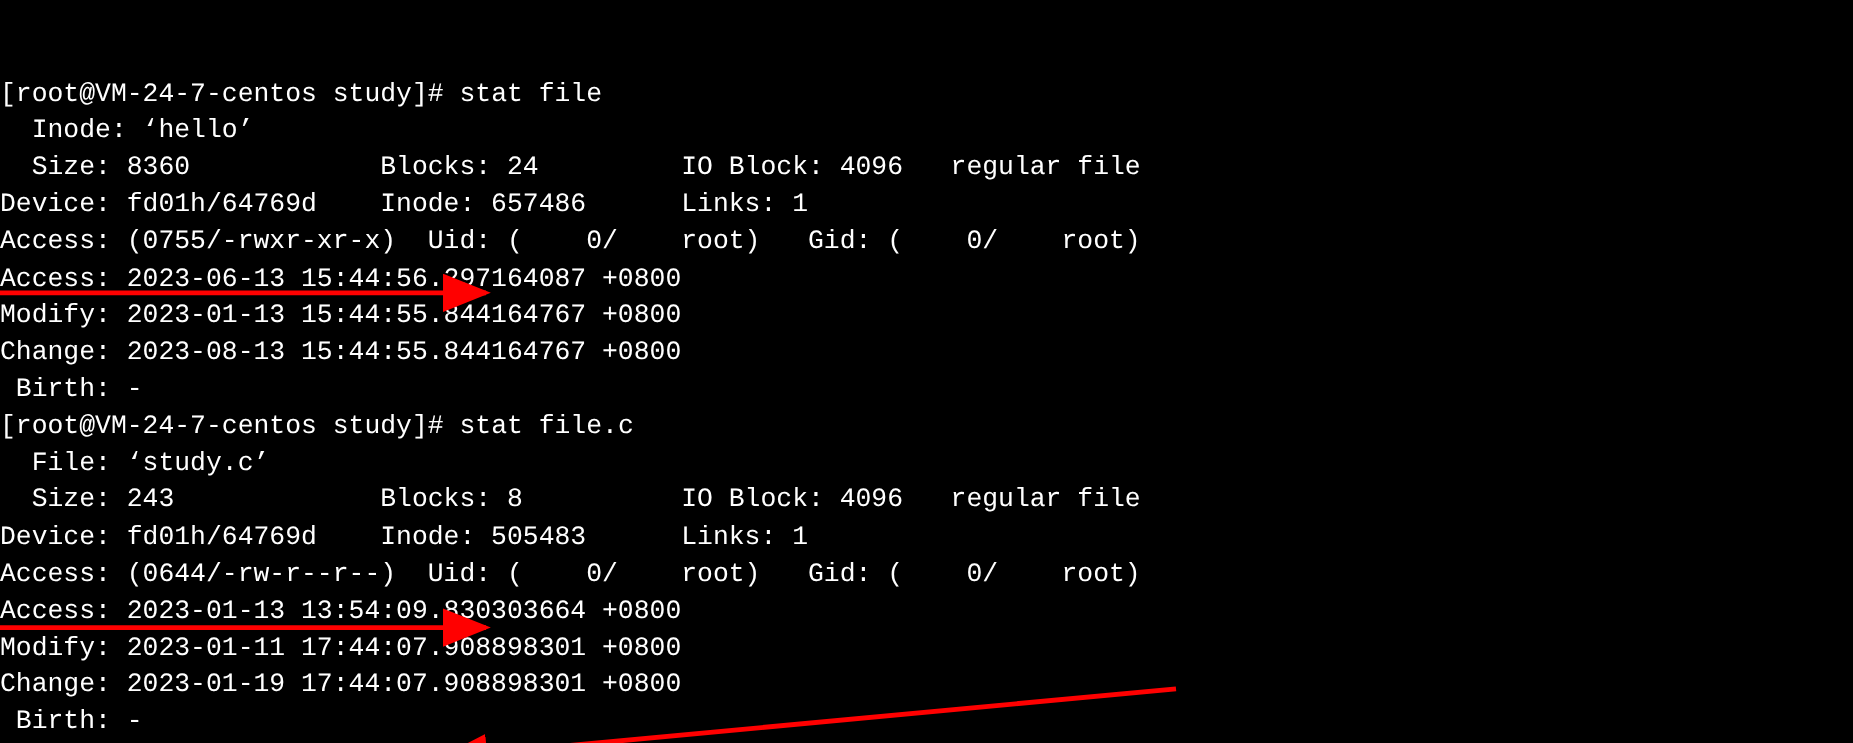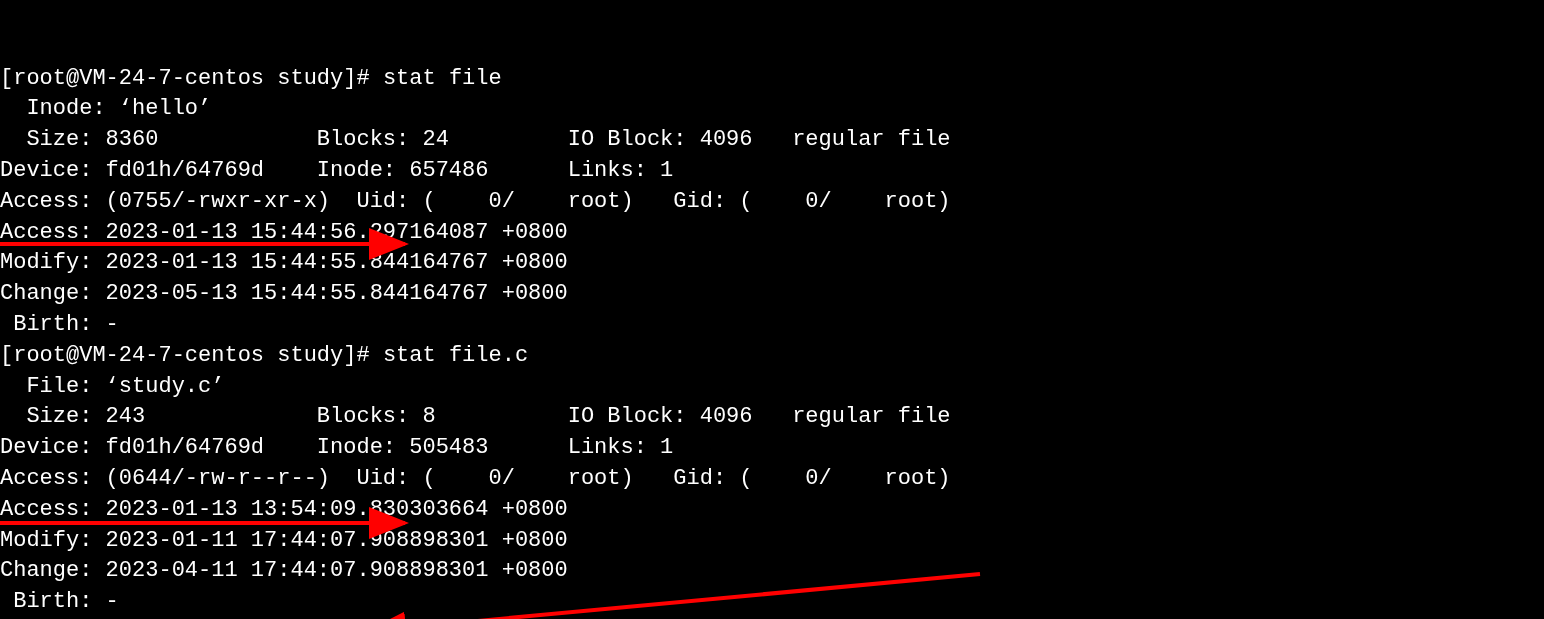--- a/index.html
+++ b/index.html
@@ -32,32 +32,32 @@
 <body>
 
 
 
 <div class="terminal">
 <span>[root@VM-24-7-centos study]# </span><span>stat file</span>
 <span>  Inode: ‘hello’</span>
 <span>  Size: 8360            Blocks: 24         IO Block: 4096   regular file</span>
 <span>Device: fd01h/64769d    Inode: 657486      Links: 1</span>
 <span>Access: (0755/-rwxr-xr-x)  Uid: (    0/    root)   Gid: (    0/    root)</span>
-<span>Access: 2023-01-13 15:44:56.297164087 +0800</span>
+<span>Access: 2023-06-13 15:44:56.297164087 +0800</span>
 <span>Modify: 2023-01-13 15:44:55.844164767 +0800</span>
-<span>Change: 2023-05-13 15:44:55.844164767 +0800</span>
+<span>Change: 2023-08-13 15:44:55.844164767 +0800</span>
 <span> Birth: -</span>
 <span>[root@VM-24-7-centos study]# </span><span>stat file.c</span>
 <span>  File: ‘study.c’</span>
 <span>  Size: 243             Blocks: 8          IO Block: 4096   regular file</span>
 <span>Device: fd01h/64769d    Inode: 505483      Links: 1</span>
 <span>Access: (0644/-rw-r--r--)  Uid: (    0/    root)   Gid: (    0/    root)</span>
 <span>Access: 2023-01-13 13:54:09.830303664 +0800</span>
 <span>Modify: 2023-01-11 17:44:07.908898301 +0800</span>
-<span>Change: 2023-04-11 17:44:07.908898301 +0800</span>
+<span>Change: 2023-01-19 17:44:07.908898301 +0800</span>
 <span> Birth: -</span>
 
 
 </div>
 
 <svg class="arrows" width="1544" height="619">
   <defs>
     <marker id="arrowhead" markerWidth="10" markerHeight="8" refX="9" refY="4" orient="auto">
       <polygon points="0 0, 10 4, 0 8" fill="#ff0000"></polygon>
     </marker>

